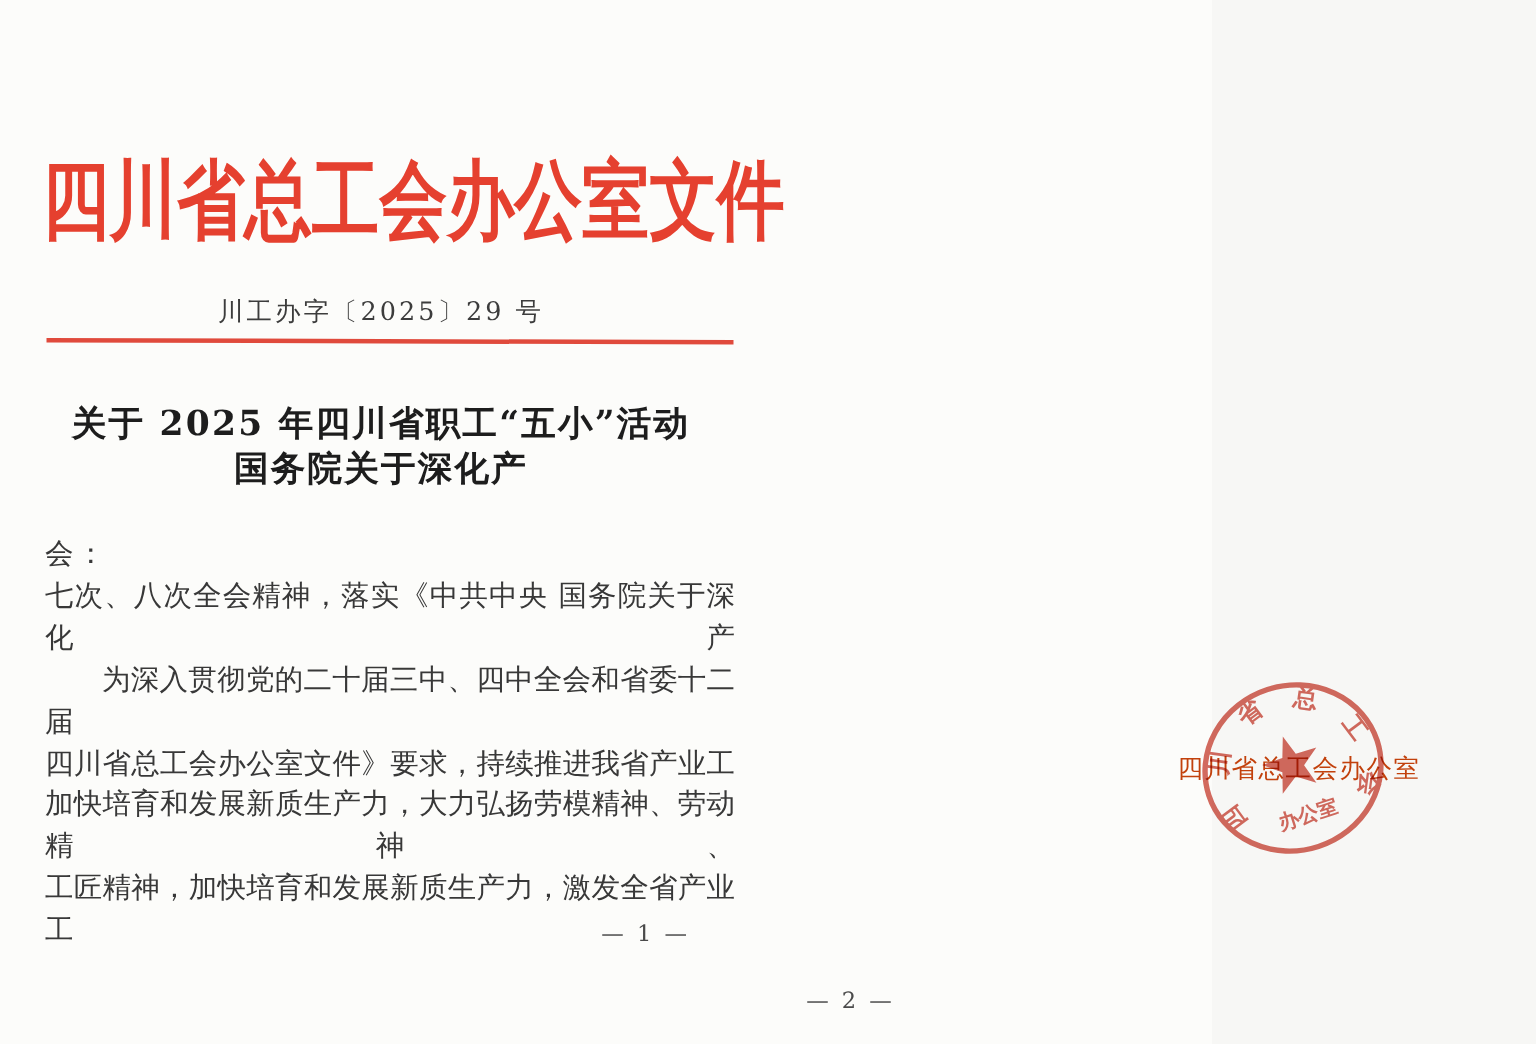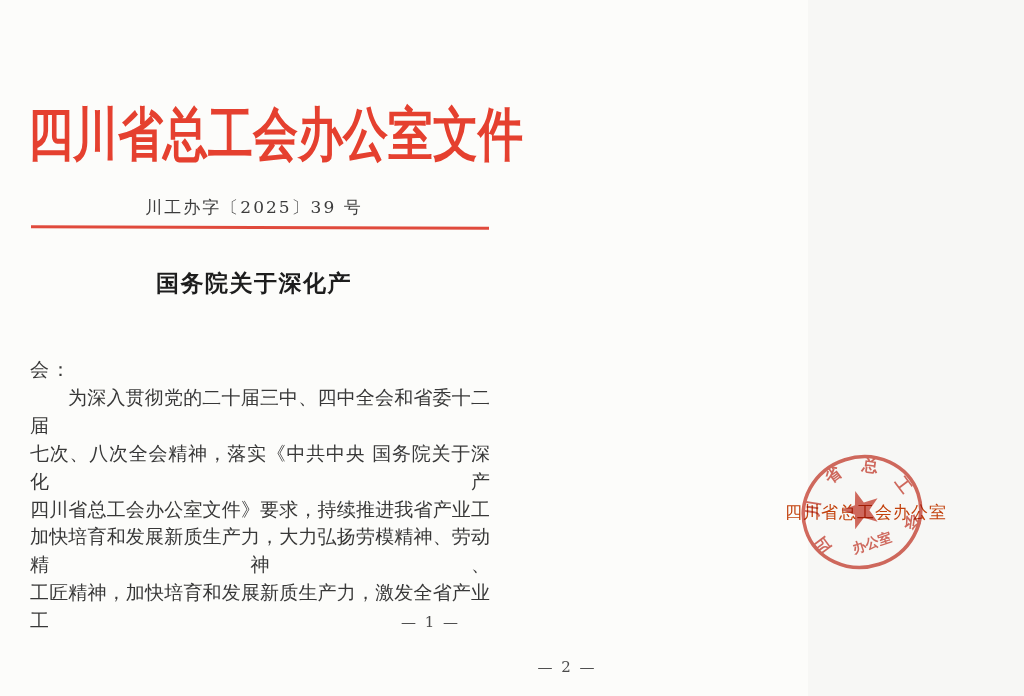--- a/index.html
+++ b/index.html
@@ -66,29 +66,30 @@
   }
   .seal text{font-family:"DejaVu Serif","Liberation Serif",serif;}
 </style>
 </head>
 <body>
 
 <div class="canvas">
 
   <div class="page page-left">
     <div class="red-header">四川省总工会办公室文件</div>
-    <div class="doc-number">川工办字〔2025〕39 号</div>
+    <div class="doc-number">川工办字〔2025〕29 号</div>
     <div class="red-rule"></div>
     <div class="doc-title">
+      <div>关于 2025 年四川省职工“五小”活动</div>
       <div>国务院关于深化产</div>
     </div>
     <div class="bodyblock body-1">
       <div class="line l">会：</div>
+      <div class="line j">七次、八次全会精神，落实《中共中央 国务院关于深化产</div>
       <div class="line j ind">为深入贯彻党的二十届三中、四中全会和省委十二届</div>
-      <div class="line j">七次、八次全会精神，落实《中共中央 国务院关于深化产</div>
       <div class="line j">四川省总工会办公室文件》要求，持续推进我省产业工</div>
       <div class="line j">加快培育和发展新质生产力，大力弘扬劳模精神、劳动精神、</div>
       <div class="line j">工匠精神，加快培育和发展新质生产力，激发全省产业工</div>
 
     </div>
     <div class="page-num pn-1">— 1 —</div>
   </div>
 
   <div class="page page-right">
     

